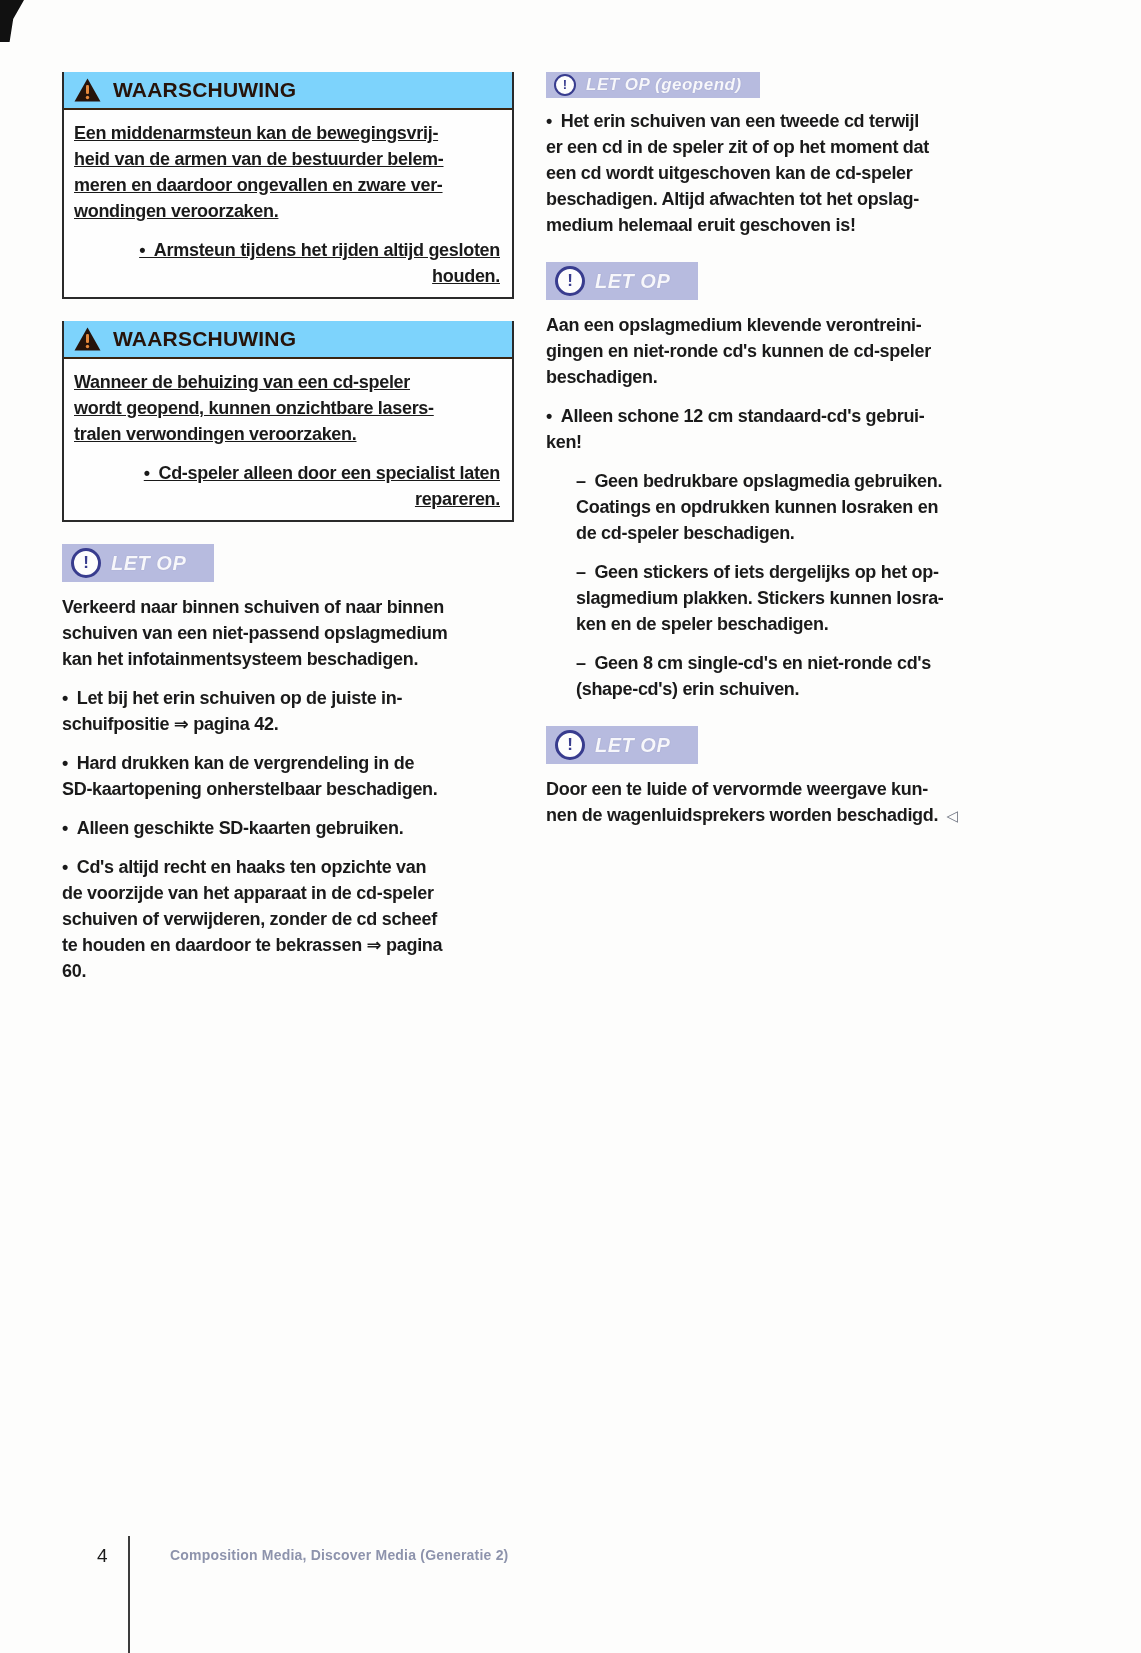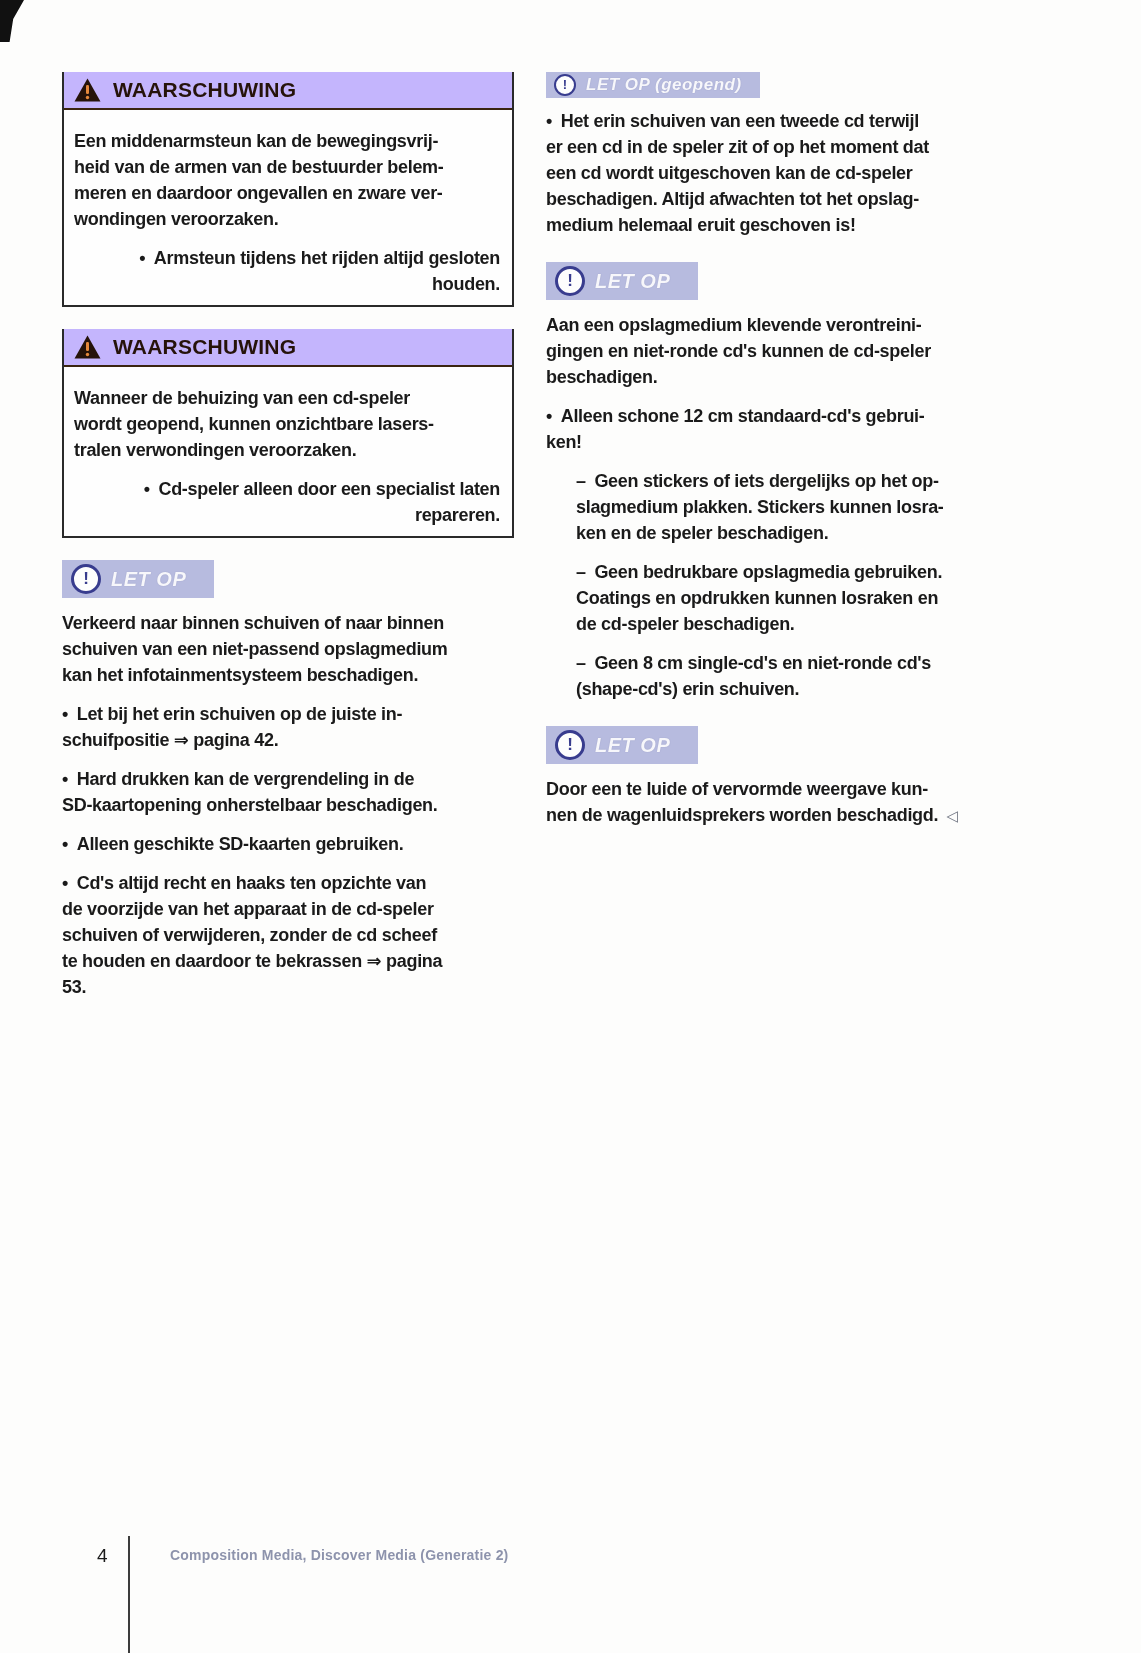--- a/index.html
+++ b/index.html
@@ -13,26 +13,26 @@
   .col{position:absolute;top:72px;}
   .col-left{left:62px;width:452px;}
   .col-right{left:546px;width:460px;}
 
   .lines{white-space:pre-line;font-size:18px;line-height:26px;font-weight:700;letter-spacing:-0.3px;margin:0 0 13px 0;}
   .indent{padding-left:30px;}
 
   
   .warning-box{border:2px solid #2a2a2a;border-top:none;margin-bottom:22px;background:#fefefe;}
   .warning-header{
-    background:#c4b5fd;display:flex;align-items:center;gap:12px;
+    background:#7dd3fc;display:flex;align-items:center;gap:12px;
     padding:6px 10px;border-bottom:2px solid #3a2410;
   }
   .warning-title{font-size:21px;font-weight:700;color:#26130a;letter-spacing:0.2px;}
   .warning-tri{width:27px;height:24px;display:block;}
-  .warning-body{padding:18px 12px 8px 10px;}
+  .warning-body{padding:10px 12px 8px 10px;text-decoration:underline;}
   .warning-body .lines:last-child{margin-bottom:0;text-align:right;}
 
   
   .notice-chip{
     display:inline-flex;align-items:center;gap:10px;background:#b7bbdf;
     padding:4px 28px 4px 9px;margin:0 0 12px 0;
   }
   .notice-chip.small{padding:2px 18px 2px 8px;margin-bottom:10px;}
   .notice-title{font-size:20px;font-weight:700;font-style:italic;color:#f7f7fb;
     text-shadow:0 0 1px rgba(120,124,170,.6);letter-spacing:0.5px;}
@@ -106,21 +106,21 @@
 kan het infotainmentsysteem beschadigen.</p>
     <p class="lines">• Let bij het erin schuiven op de juiste in-
 schuifpositie ⇒ pagina 42.</p>
     <p class="lines">• Hard drukken kan de vergrendeling in de
 SD-kaartopening onherstelbaar beschadigen.</p>
     <p class="lines">• Alleen geschikte SD-kaarten gebruiken.</p>
     <p class="lines">• Cd's altijd recht en haaks ten opzichte van
 de voorzijde van het apparaat in de cd-speler
 schuiven of verwijderen, zonder de cd scheef
 te houden en daardoor te bekrassen ⇒ pagina
-53.</p>
+60.</p>
   </div>
 
 </div>
 
 <div class="col col-right">
 
   <div class="notice-block">
     <div class="notice-chip small">
       <span class="notice-icon">!</span>
       <span class="notice-title">LET OP (geopend)</span>
@@ -135,26 +135,26 @@
   <div class="notice-block">
     <div class="notice-chip">
       <span class="notice-icon">!</span>
       <span class="notice-title">LET OP</span>
     </div>
     <p class="lines">Aan een opslagmedium klevende verontreini-
 gingen en niet-ronde cd's kunnen de cd-speler
 beschadigen.</p>
     <p class="lines">• Alleen schone 12 cm standaard-cd's gebrui-
 ken!</p>
+    <p class="lines indent">– Geen bedrukbare opslagmedia gebruiken.
+Coatings en opdrukken kunnen losraken en
+de cd-speler beschadigen.</p>
     <p class="lines indent">– Geen stickers of iets dergelijks op het op-
 slagmedium plakken. Stickers kunnen losra-
 ken en de speler beschadigen.</p>
-    <p class="lines indent">– Geen bedrukbare opslagmedia gebruiken.
-Coatings en opdrukken kunnen losraken en
-de cd-speler beschadigen.</p>
     <p class="lines indent">– Geen 8 cm single-cd's en niet-ronde cd's
 (shape-cd's) erin schuiven.</p>
   </div>
 
   <div class="notice-block">
     <div class="notice-chip">
       <span class="notice-icon">!</span>
       <span class="notice-title">LET OP</span>
     </div>
     <p class="lines"><span>Door een te luide of vervormde weergave kun-

